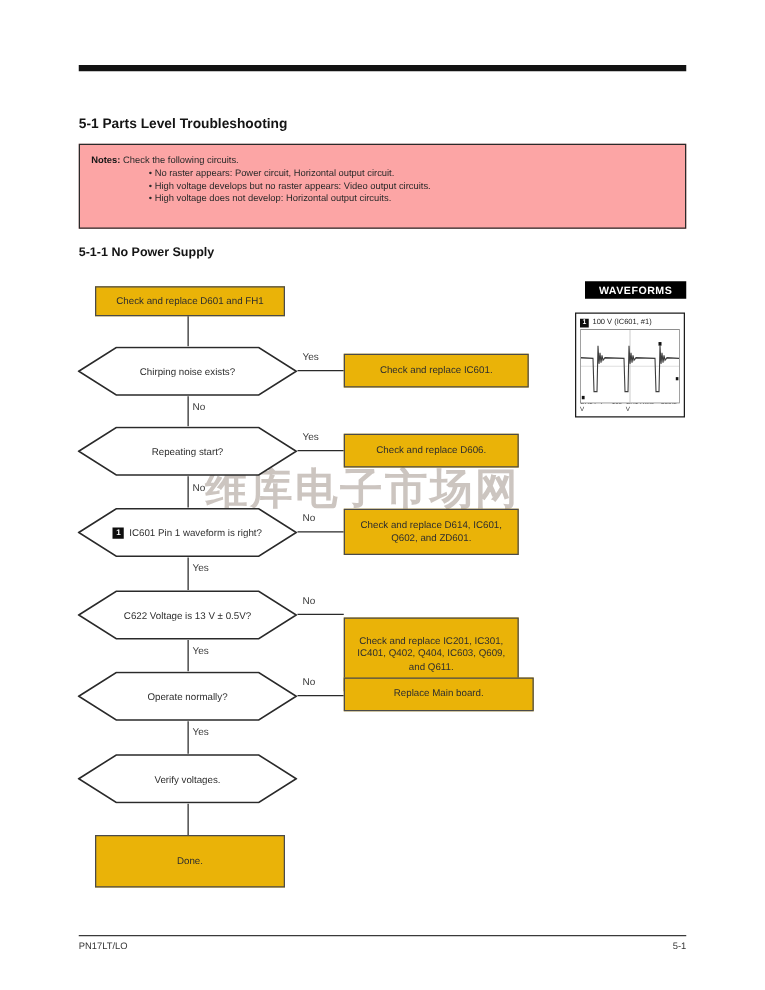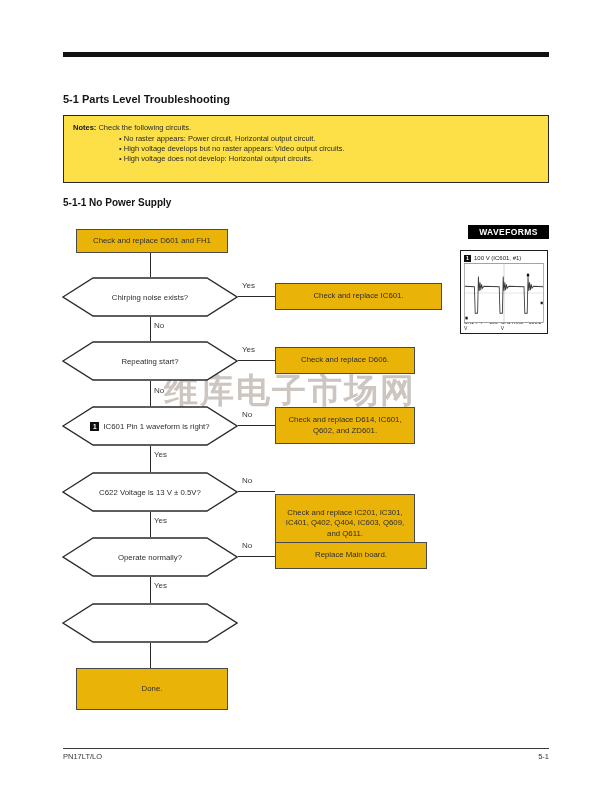--- a/index.html
+++ b/index.html
@@ -22,21 +22,21 @@
     font-size: 13.5px; font-weight: bold; color: #141414;
     padding-bottom: 4px; border-bottom: 1.2px solid #1c1c1c;
     letter-spacing: -0.1px;
   }
   .h2 { left: 63px; top: 93px; font-size: 11px; font-weight: bold; color: #141414; }
   .h3 { left: 63px; top: 197px; font-size: 10px; font-weight: bold; color: #141414; }
 
   
   .notes-box {
     left: 63px; top: 115px; width: 486px; height: 68px;
-    border: 1.2px solid #2a2a2a; background: #fde047;
+    border: 1.2px solid #2a2a2a; background: #fca5a5;
     padding: 7px 9px; font-size: 7.5px; line-height: 10px; z-index: 1;
   }
   .notes-label { font-weight: bold; color: #161616; }
   .notes-bullets { margin: 1px 0 0 46px; list-style: none; }
   .notes-bullets li::before { content: "• "; }
 
   
   .watermark {
     left: 164px; top: 368px; z-index: 0;
     font-size: 34px; letter-spacing: 2px; font-weight: bold;
@@ -118,21 +118,21 @@
   <div class="abs flow-el vline" style="left:150px; top:253px; height:24px;"></div>
 
   <div class="abs flow-el hex" style="left:62px; top:277px;">
     <svg viewBox="0 0 176 40" preserveAspectRatio="none">
         <polygon points="1,20 31,1 145,1 175,20 145,39 31,39" fill="#ffffff" stroke="#2a2a2a" stroke-width="1.3"></polygon>
       </svg>
     <div class="hex-label">Chirping noise exists?</div>
   </div>
   <div class="abs flow-el branch-label" style="left:242px; top:281px;">Yes</div>
   <div class="abs flow-el hline" style="left:238px; top:296px; width:37px;"></div>
-  <div class="abs flow-el fbox" style="left:275px; top:283px; width:167px; height:27px;">Check and replace IC601.</div>
+  <div class="abs flow-el fbox" style="left:275px; top:283px; width:148px; height:27px;">Check and replace IC601.</div>
   <div class="abs flow-el vline" style="left:150px; top:317px; height:24px;"></div>
   <div class="abs flow-el branch-label" style="left:154px; top:321px;">No</div>
 
   <div class="abs flow-el hex" style="left:62px; top:341px;">
     <svg viewBox="0 0 176 40" preserveAspectRatio="none">
         <polygon points="1,20 31,1 145,1 175,20 145,39 31,39" fill="#ffffff" stroke="#2a2a2a" stroke-width="1.3"></polygon>
       </svg>
     <div class="hex-label">Repeating start?</div>
   </div>
   <div class="abs flow-el branch-label" style="left:242px; top:345px;">Yes</div>
@@ -177,20 +177,21 @@
   <div class="abs flow-el branch-label" style="left:242px; top:541px;">No</div>
   <div class="abs flow-el hline" style="left:238px; top:556px; width:37px;"></div>
   <div class="abs flow-el fbox" style="left:275px; top:542px; width:152px; height:27px;">Replace Main board.</div>
   <div class="abs flow-el vline" style="left:150px; top:577px; height:26px;"></div>
   <div class="abs flow-el branch-label" style="left:154px; top:581px;">Yes</div>
 
   <div class="abs flow-el hex" style="left:62px; top:603px;">
     <svg viewBox="0 0 176 40" preserveAspectRatio="none">
         <polygon points="1,20 31,1 145,1 175,20 145,39 31,39" fill="#ffffff" stroke="#2a2a2a" stroke-width="1.3"></polygon>
       </svg>
+    <div class="hex-label">Verify voltages.</div>
   </div>
   <div class="abs flow-el vline" style="left:150px; top:643px; height:25px;"></div>
 
   <div class="abs flow-el fbox" style="left:76px; top:668px; width:152px; height:42px;">Done.</div>
 
   <div class="abs wf-title">WAVEFORMS</div>
   <div class="abs scope">
     <div class="scope-head">
       <span class="badge">1</span>
       <span>100 V (IC601, #1)</span>

